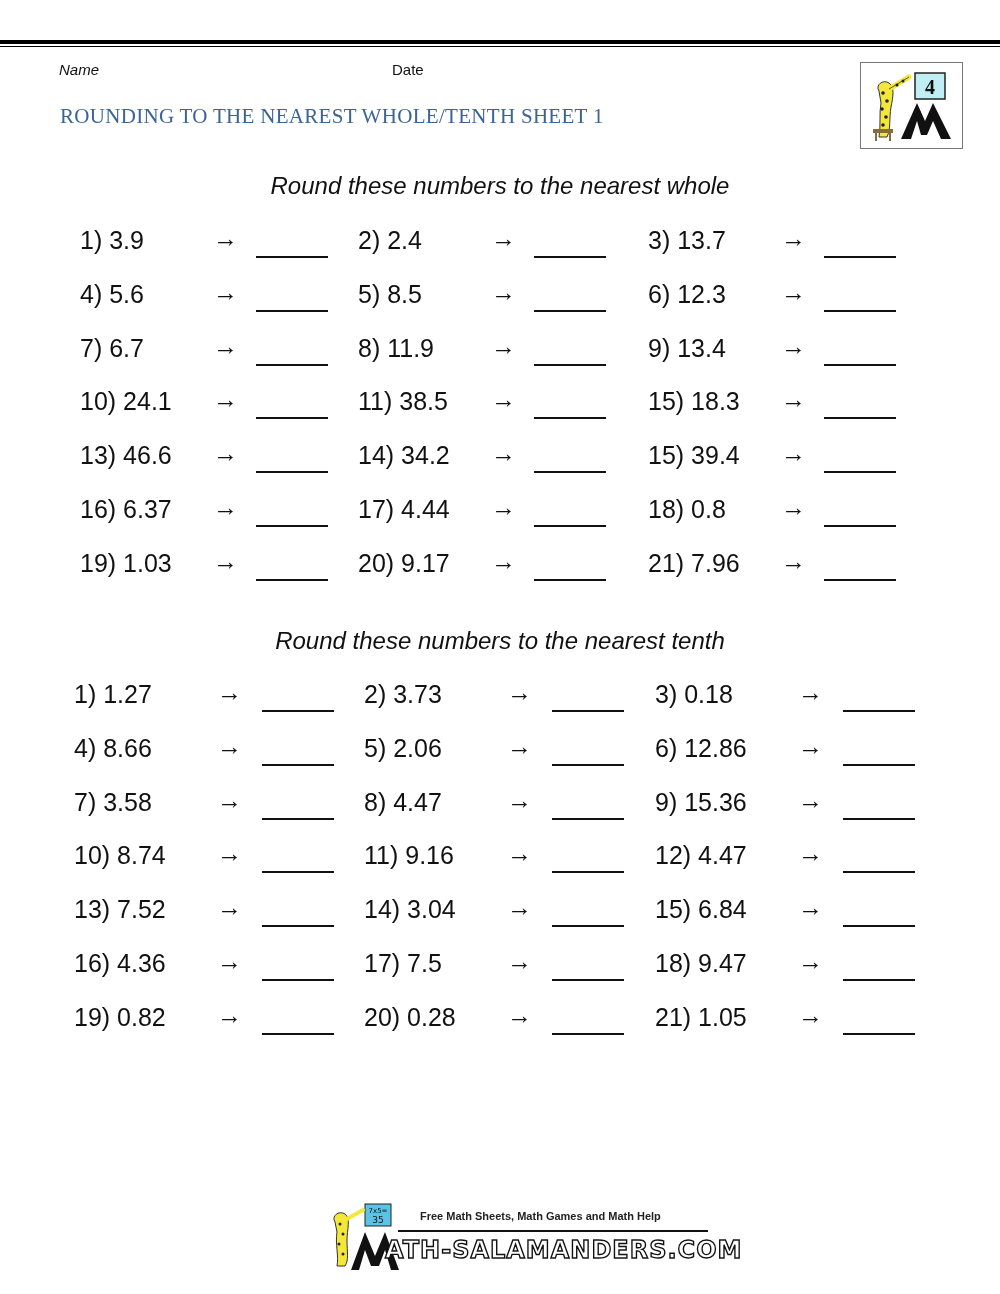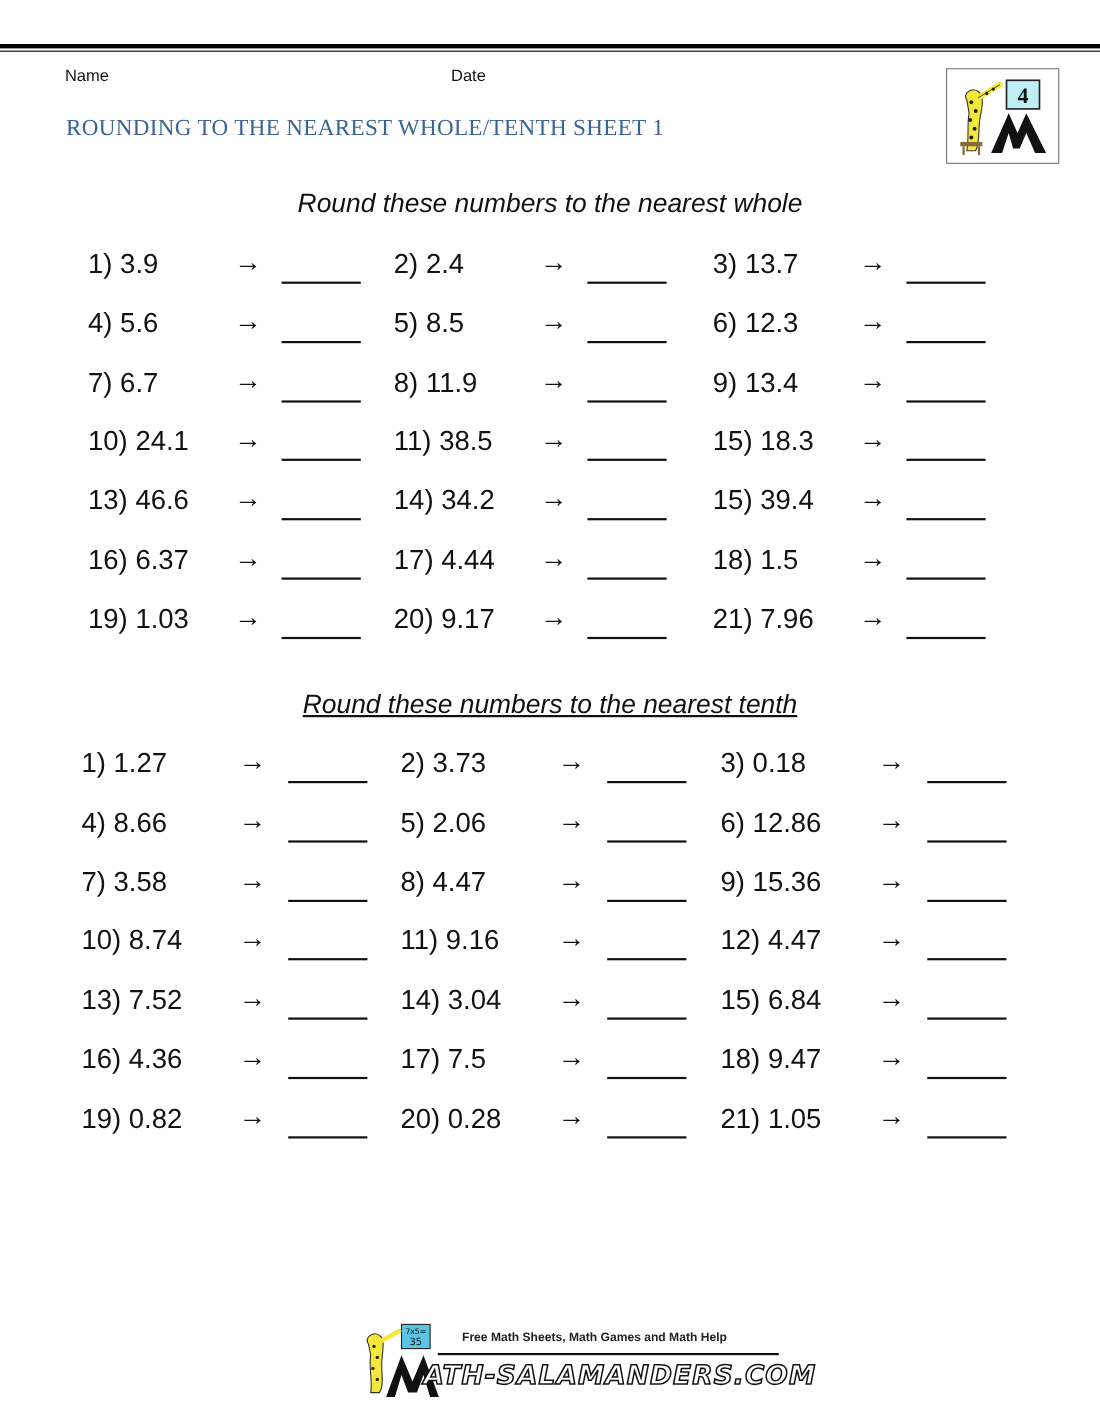--- a/index.html
+++ b/index.html
@@ -3,22 +3,22 @@
 <meta charset="utf-8">
 <style>
   html, body { margin: 0; padding: 0; background: #ffffff; }
   body {
     width: 1000px; height: 1294px; position: relative; overflow: hidden;
     font-family: "Liberation Sans", "DejaVu Sans", sans-serif; color: #111;
   }
   .top-rule-thick { position: absolute; left: 0; right: 0; top: 40px; height: 4px; background: #000; }
   .top-rule-thin  { position: absolute; left: 0; right: 0; top: 46px; height: 1px; background: #000; }
   .label { position: absolute; top: 61px; font-size: 15px; color: #111; }
-  .name-label { left: 59px; }
-  .date-label { left: 410px; }
+  .name-label { left: 59px; font-style: italic; }
+  .date-label { left: 392px; }
   .title {
     position: absolute; left: 60px; top: 104px;
     font-family: "Liberation Serif", "DejaVu Serif", serif;
     font-size: 21px; color: #3b6496; letter-spacing: 0.3px; white-space: nowrap;
   }
   .logo-box {
     position: absolute; left: 860px; top: 62px; width: 101px; height: 85px;
     border: 1px solid #777; background: #fff;
   }
   .section-heading {
@@ -32,21 +32,20 @@
   .blank { position: absolute; top: 30px; width: 72px; height: 2px; background: #111; }
   .footer-logo { position: absolute; left: 325px; top: 1200px; width: 390px; height: 72px; }
   .footer-tag {
     position: absolute; left: 420px; top: 1210px; font-size: 11px; font-weight: bold; color: #222; white-space: nowrap;
   }
   .footer-rule { position: absolute; left: 398px; top: 1230px; width: 310px; height: 2px; background: #111; }
   .footer-site {
     position: absolute; left: 385px; top: 1236px; font-size: 24px; letter-spacing: 1px; font-weight: bold;
     color: #fff; -webkit-text-stroke: 1.4px #111; white-space: nowrap;
     font-family: "DejaVu Sans", sans-serif;
-    font-style: italic;
   }
 </style>
 </head>
 <body>
 
 <div class="top-rule-thick"></div>
 <div class="top-rule-thin"></div>
 
 <div class="label name-label">Name</div>
 <div class="label date-label">Date</div>
@@ -159,42 +158,42 @@
       <span class="q">16) 6.37</span>
       <span class="arrow" style="left: 133px;">→</span>
       <span class="blank" style="left: 176px;"></span>
     </div>
     <div class="cell" style="left: 278px; top: 269px;">
       <span class="q">17) 4.44</span>
       <span class="arrow" style="left: 133px;">→</span>
       <span class="blank" style="left: 176px;"></span>
     </div>
     <div class="cell" style="left: 568px; top: 269px;">
-      <span class="q">18) 1.5</span>
+      <span class="q">18) 0.8</span>
       <span class="arrow" style="left: 133px;">→</span>
       <span class="blank" style="left: 176px;"></span>
     </div>
     <div class="cell" style="left: 0px; top: 322.8px;">
       <span class="q">19) 1.03</span>
       <span class="arrow" style="left: 133px;">→</span>
       <span class="blank" style="left: 176px;"></span>
     </div>
     <div class="cell" style="left: 278px; top: 322.8px;">
       <span class="q">20) 9.17</span>
       <span class="arrow" style="left: 133px;">→</span>
       <span class="blank" style="left: 176px;"></span>
     </div>
     <div class="cell" style="left: 568px; top: 322.8px;">
       <span class="q">21) 7.96</span>
       <span class="arrow" style="left: 133px;">→</span>
       <span class="blank" style="left: 176px;"></span>
     </div>
   </div>
 
-<div class="section-heading" style="top:627px;text-decoration:underline;">Round these numbers to the nearest tenth</div>
+<div class="section-heading" style="top:627px;">Round these numbers to the nearest tenth</div>
 <div class="grid" id="grid-1" style="left:74px; top:680px;">
     <div class="cell" style="left: 0px; top: 0px;">
       <span class="q">1) 1.27</span>
       <span class="arrow" style="left: 143px;">→</span>
       <span class="blank" style="left: 188px;"></span>
     </div>
     <div class="cell" style="left: 290px; top: 0px;">
       <span class="q">2) 3.73</span>
       <span class="arrow" style="left: 143px;">→</span>
       <span class="blank" style="left: 188px;"></span>

